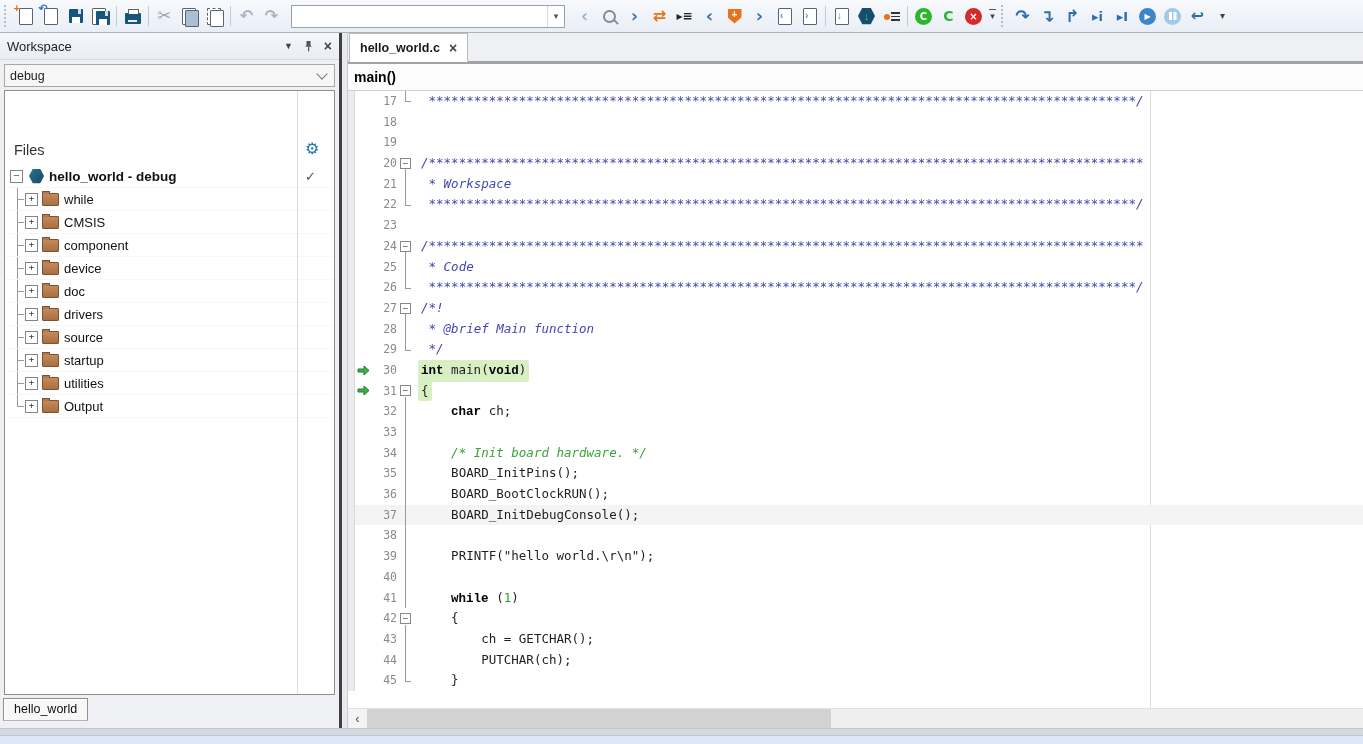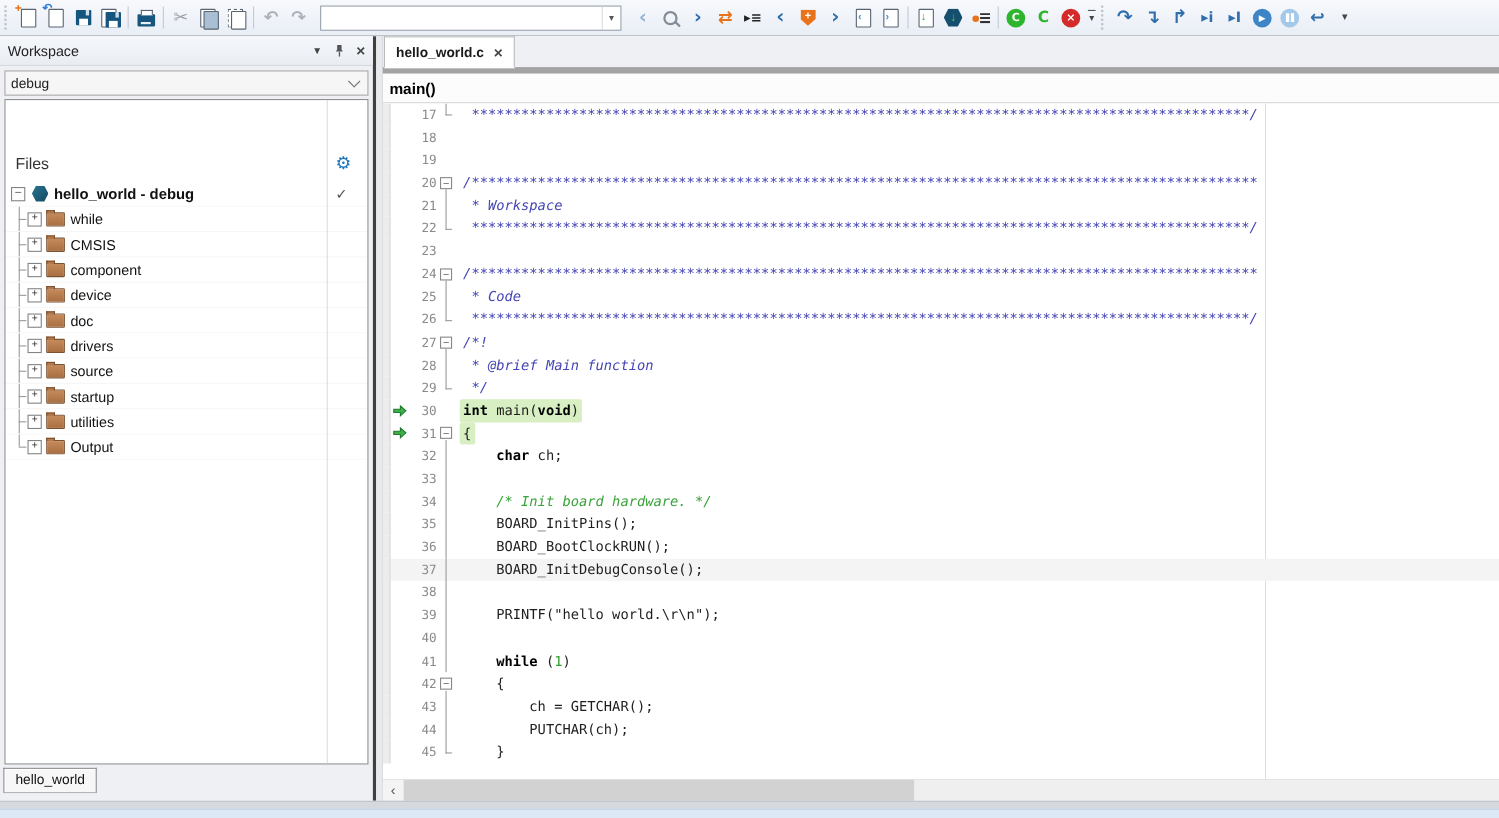--- a/index.html
+++ b/index.html
@@ -80,41 +80,41 @@
   .conn.last::before{bottom:50%;}
   .conn::after{content:"";position:absolute;left:3.5px;top:50%;width:7px;border-top:1px solid #999;}
   .fold-ico{width:15px;height:11px;background:linear-gradient(#c68a5a,#a96f42);border:1px solid #7d5230;border-radius:1px;position:relative;margin-top:2px;flex:none;}
   .fold-ico::before{content:"";position:absolute;top:-3px;left:-1px;width:6px;height:2px;background:#b5784a;border:1px solid #7d5230;border-bottom:none;}
   .wsp-bottom{flex:none;height:30px;padding:3px 0 0 3px;}
   .wsp-tab{display:inline-block;padding:3px 10px 4px 10px;border:1px solid #8f8f8f;border-bottom-color:#b5b5b5;background:#f7f7f7;font-size:12.5px;color:#111;box-shadow:inset 1px 1px 0 #fff;}
 
   
   .edsplit{width:5px;flex:none;background:#e8eaed;}
   .editor{flex:1;display:flex;flex-direction:column;min-width:0;background:#fff;border-left:1px solid #c9ccd2;}
-  .tabstrip{height:28px;flex:none;background:#eef0f3;border-bottom:6px solid #a3a3a3;display:flex;align-items:flex-end;}
+  .tabstrip{height:28px;flex:none;background:#eef0f3;border-bottom:3px solid #a3a3a3;display:flex;align-items:flex-end;}
   .edtab{height:27px;margin-left:1px;margin-bottom:-1px;background:#fff;border:1px solid #b9b9b9;border-bottom:1px solid #fff;display:flex;align-items:center;padding:0 10px;z-index:2;}
   .edtab .lbl{font-size:12.5px;font-weight:bold;color:#1a1a1a;}
   .edtab .x{margin-left:9px;font-size:14px;line-height:12px;color:#444;font-weight:bold;}
   .ctxbar{height:26px;flex:none;background:#fcfcfc;border-bottom:1px solid #cfcfcf;display:flex;align-items:center;padding-left:6px;}
   .ctxbar .fn{font-size:14px;font-weight:bold;color:#000;}
   .codewrap{flex:1;position:relative;overflow:hidden;background:#fff;}
   .marginline{position:absolute;left:802px;top:0;bottom:0;border-left:1px solid #dddddd;}
   .cl{display:flex;height:20.7px;position:relative;}
   .cl.rowhl{background:#f4f4f4;}
   .gstrip{width:6px;flex:none;background:#ececec;border-right:1px solid #dadada;align-self:stretch;}
   .garrow{width:16px;flex:none;display:flex;align-items:center;justify-content:center;}
   .lnum{width:26px;flex:none;text-align:right;font:11.5px/20.7px "DejaVu Sans Mono",monospace;color:#8a8a8a;}
   .fold{width:18px;flex:none;position:relative;}
   .fold.line::before{content:"";position:absolute;left:8px;top:0;bottom:0;border-left:1px solid #9a9a9a;}
   .fold.end::before{content:"";position:absolute;left:8px;top:0;height:55%;border-left:1px solid #9a9a9a;}
   .fold.end::after{content:"";position:absolute;left:8px;top:55%;width:6px;margin-top:-1px;border-bottom:1px solid #9a9a9a;}
   .fold.box::before{content:"\2013";position:absolute;left:3px;top:50%;margin-top:-5.5px;width:9px;height:9px;border:1px solid #888;background:#fff;font:8px/9px "DejaVu Sans Mono",monospace;text-align:center;color:#333;}
   .fold.box::after{content:"";position:absolute;left:8px;top:calc(50% + 6px);bottom:0;border-left:1px solid #9a9a9a;}
   .ct{margin:0;font:12.5px/20.7px "DejaVu Sans Mono",monospace;padding-left:6px;white-space:pre;color:#1e1e1e;}
-  .tk-kw{font-weight:bold;color:#000;}
+  .tk-kw{font-weight:bold;color:#000;font-family:Liberation Mono, monospace;}
   .tk-cmtb{color:#4545b5;font-style:italic;}
   .tk-cmtg{color:#3aa33a;font-style:italic;}
   .tk-num{color:#2fa12f;}
   .exhl{display:inline-block;background:#d7efc3;border-radius:2px;padding:0 3px;margin-left:-3px;}
   .hscroll{height:19px;flex:none;border-top:1px solid #e2e2e2;background:#efefef;display:flex;}
   .hbtn{width:19px;height:19px;flex:none;display:flex;align-items:center;justify-content:center;color:#555;font-size:13px;background:#f4f4f4;}
   .hthumb{width:464px;background:#d2d2d2;flex:none;}
 </style>
 </head>
 <body>

